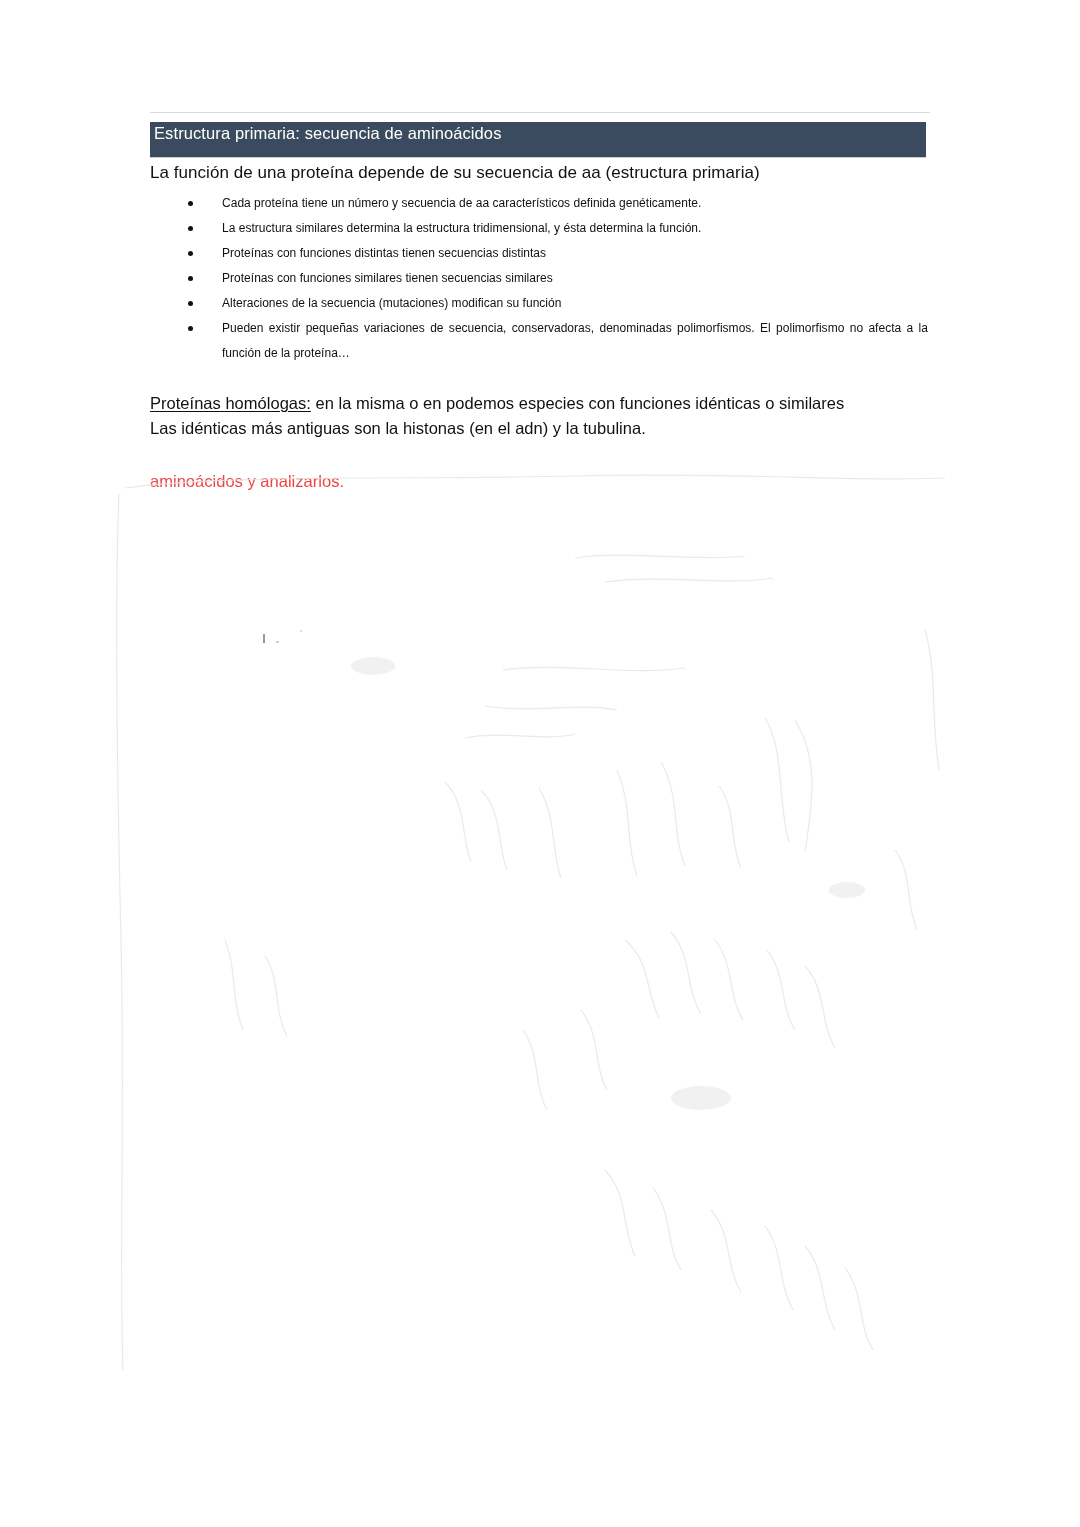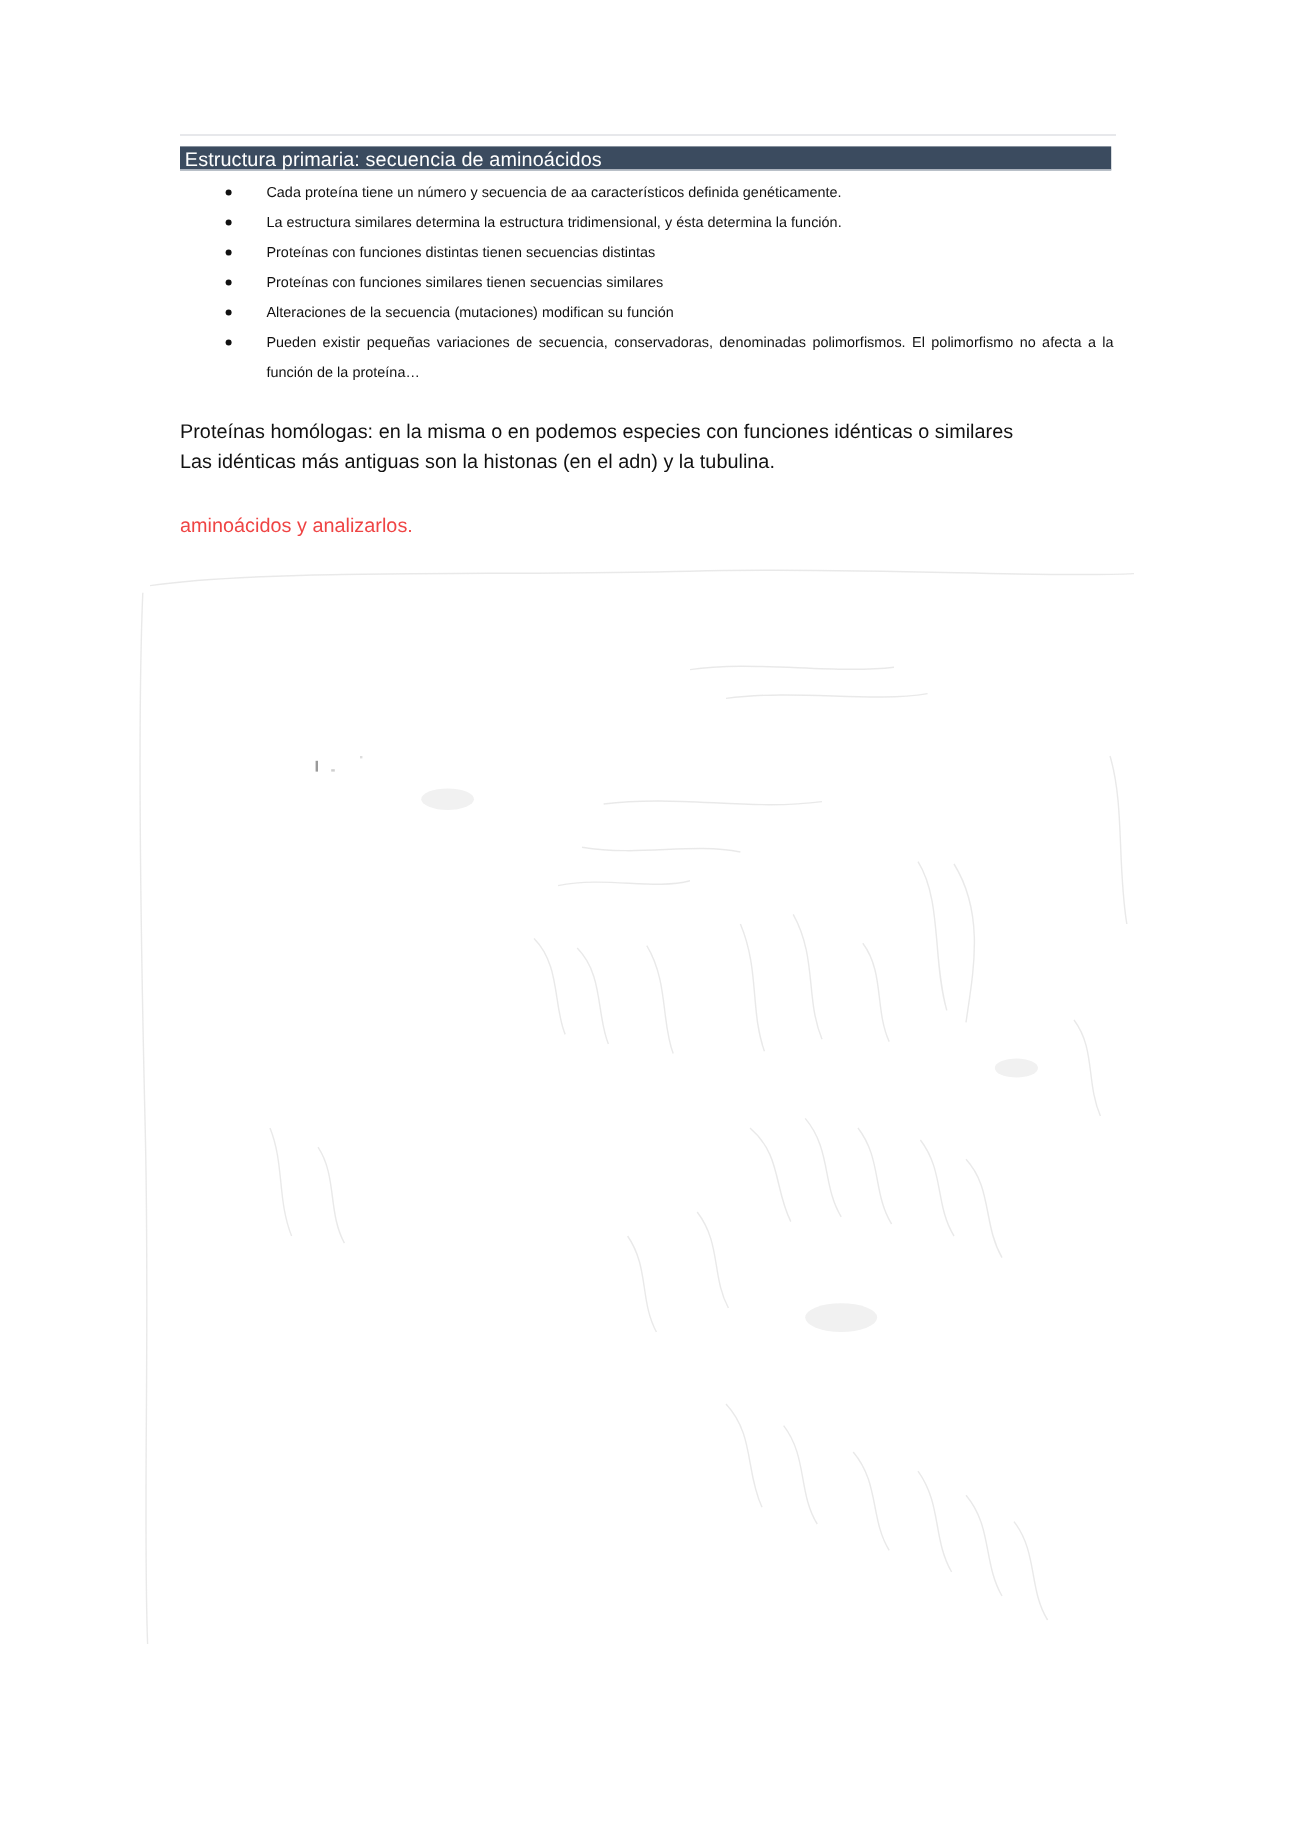--- a/index.html
+++ b/index.html
@@ -52,21 +52,21 @@
   
   .top-rule {
     height: 1px;
     width: 780px;
     background: #d7dade;
     margin-bottom: 9px;
   }
 
   .section-bar {
     background: #3b4b5f;
-    height: 20px;
+    height: 36px;
     line-height: 22px;
     padding: 0 0 0 4px;
     box-sizing: border-box;
     width: 776px;
     border-bottom: 1px solid #c9ced6;
   }
   .section-bar-text {
     color: #ffffff;
     font-size: 16.5px;
     letter-spacing: 0.1px;
@@ -112,20 +112,21 @@
 
   
   .para-block { margin-top: 25px; }
   .para {
     font-size: 16.5px;
     line-height: 25px;
     letter-spacing: 0.02px;
   }
   .para.nowrap { white-space: nowrap; }
   .underlined {
+    text-decoration: underline;
     text-underline-offset: 2px;
   }
 
   .para-block-2 { margin-top: 28px; }
   .para.justified {
     text-align: justify;
     text-justify: inter-word;
     width: 778px;
   }
 
@@ -138,20 +139,21 @@
 <div class="page">
 
   <div class="content">
 
     <div class="top-rule"></div>
 
     <div class="section-bar">
       <span class="section-bar-text">Estructura primaria: secuencia de aminoácidos</span>
     </div>
 
+    <div class="lead-line">La función de una proteína depende de su secuencia de aa (estructura primaria)</div>
 
     <ul class="bullets">
       <li>
         <span class="dot"></span>
         <span>Cada proteína tiene un número y secuencia de aa característicos definida genéticamente.</span>
       </li>
       <li>
         <span class="dot"></span>
         <span>La estructura similares determina la estructura tridimensional, y ésta determina la función.</span>
       </li>

